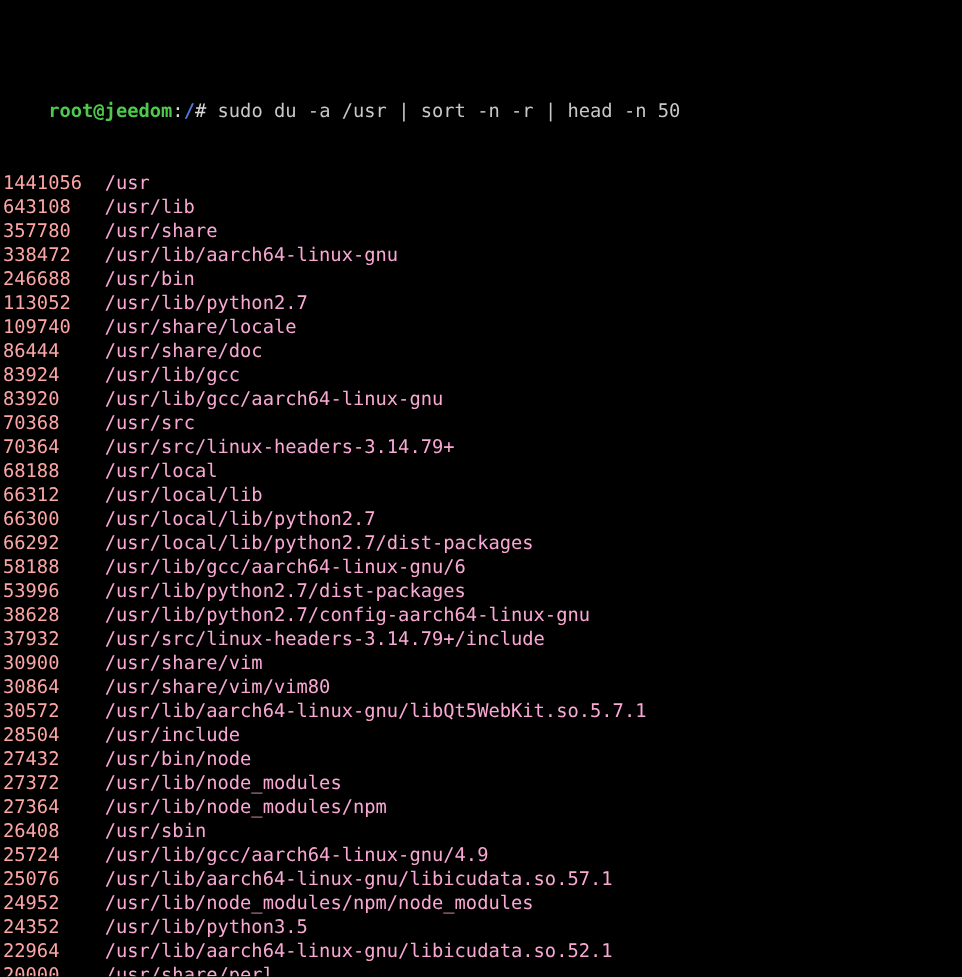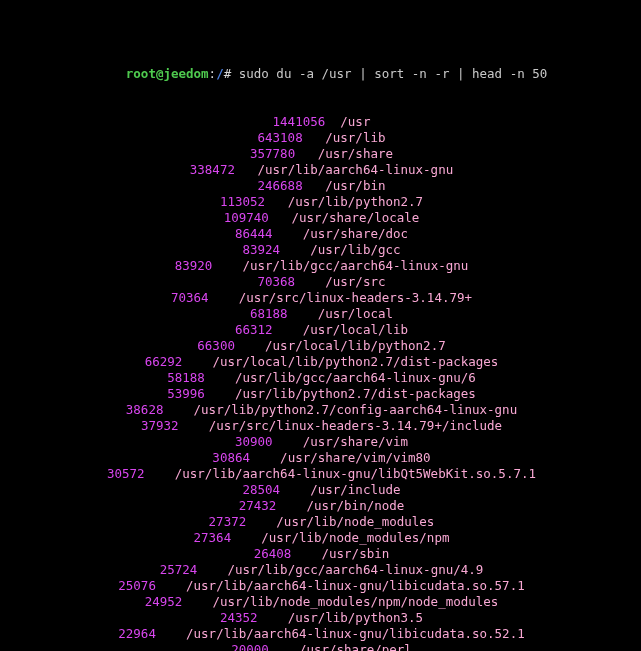--- a/index.html
+++ b/index.html
@@ -17,21 +17,20 @@
     -webkit-font-smoothing: none;
   }
   #terminal {
     width: 641px;
     height: 651px;
     background: #000000;
     padding: 2px 0 0 2px;
     box-sizing: border-box;
     overflow: hidden;
     white-space: pre;
-    text-align: center;
   }
   .line {
     height: 16px;
     white-space: pre;
     color: #c8c8c8;
     letter-spacing: 0px;
   }
   .prompt-line {
     height: 16px;
     white-space: pre;
@@ -47,21 +46,21 @@
     color: #4a7ddb;
     font-weight: bold;
   }
   .p-sigil {
     color: #d8d8d8;
   }
   .p-cmd {
     color: #c8c8c8;
   }
   .sz {
-    color: #d946ef;
+    color: #fca5a5;
   }
   .pa {
     color: #f9a8d4;
   }
 </style>
 </head>
 <body>
 
 <div id="terminal">
 

